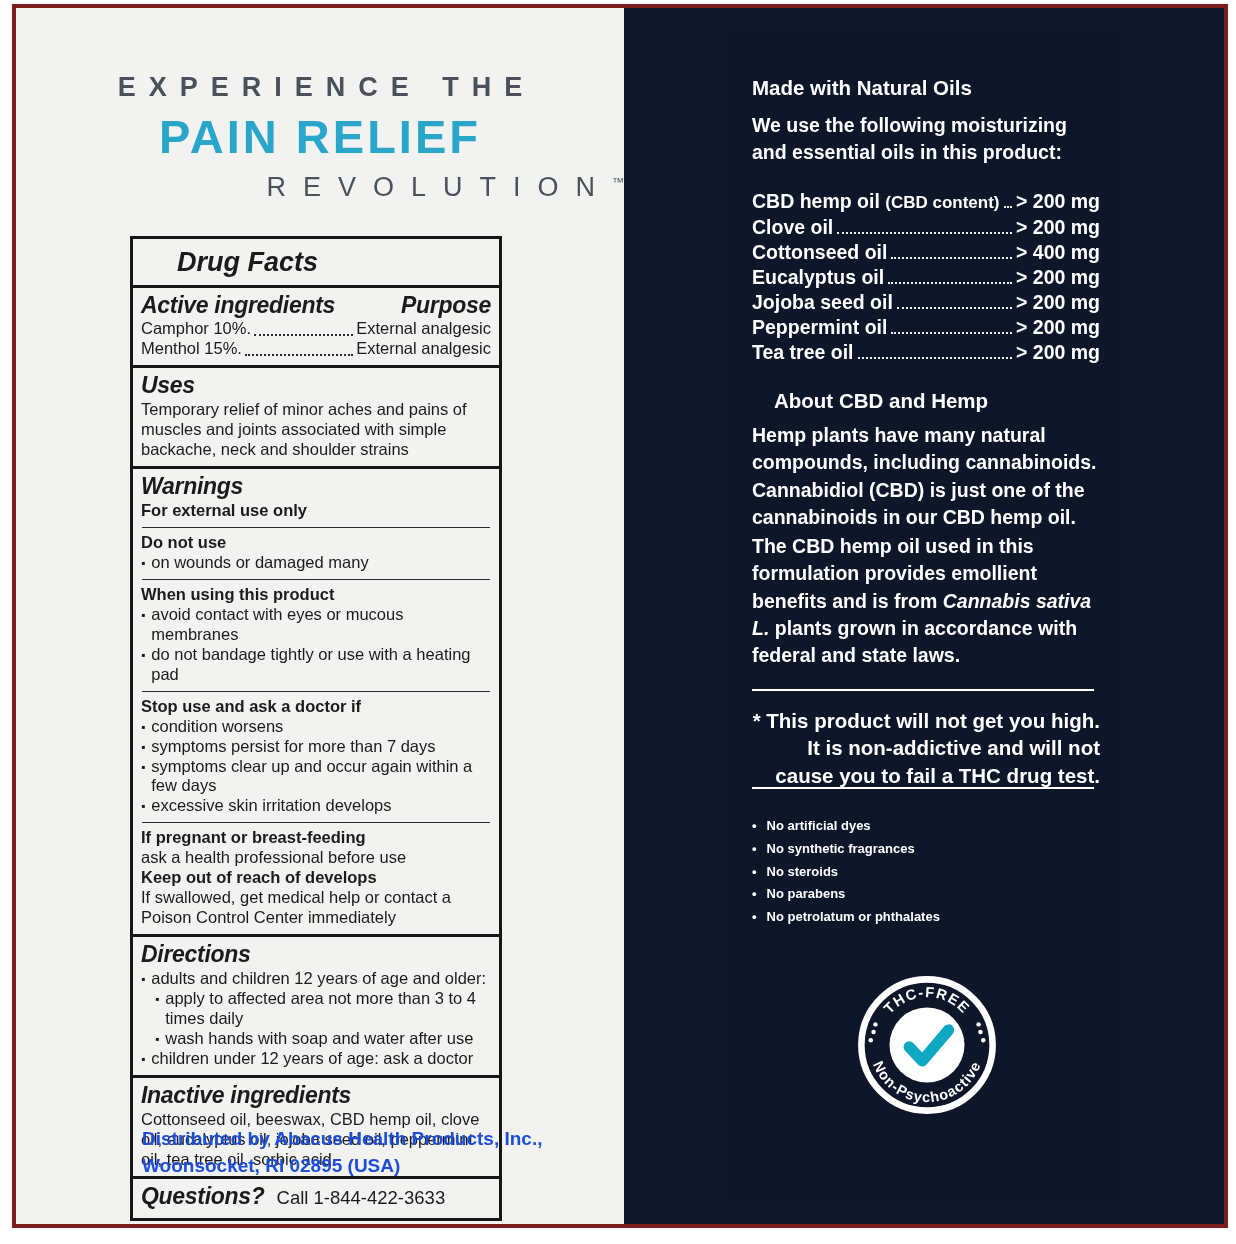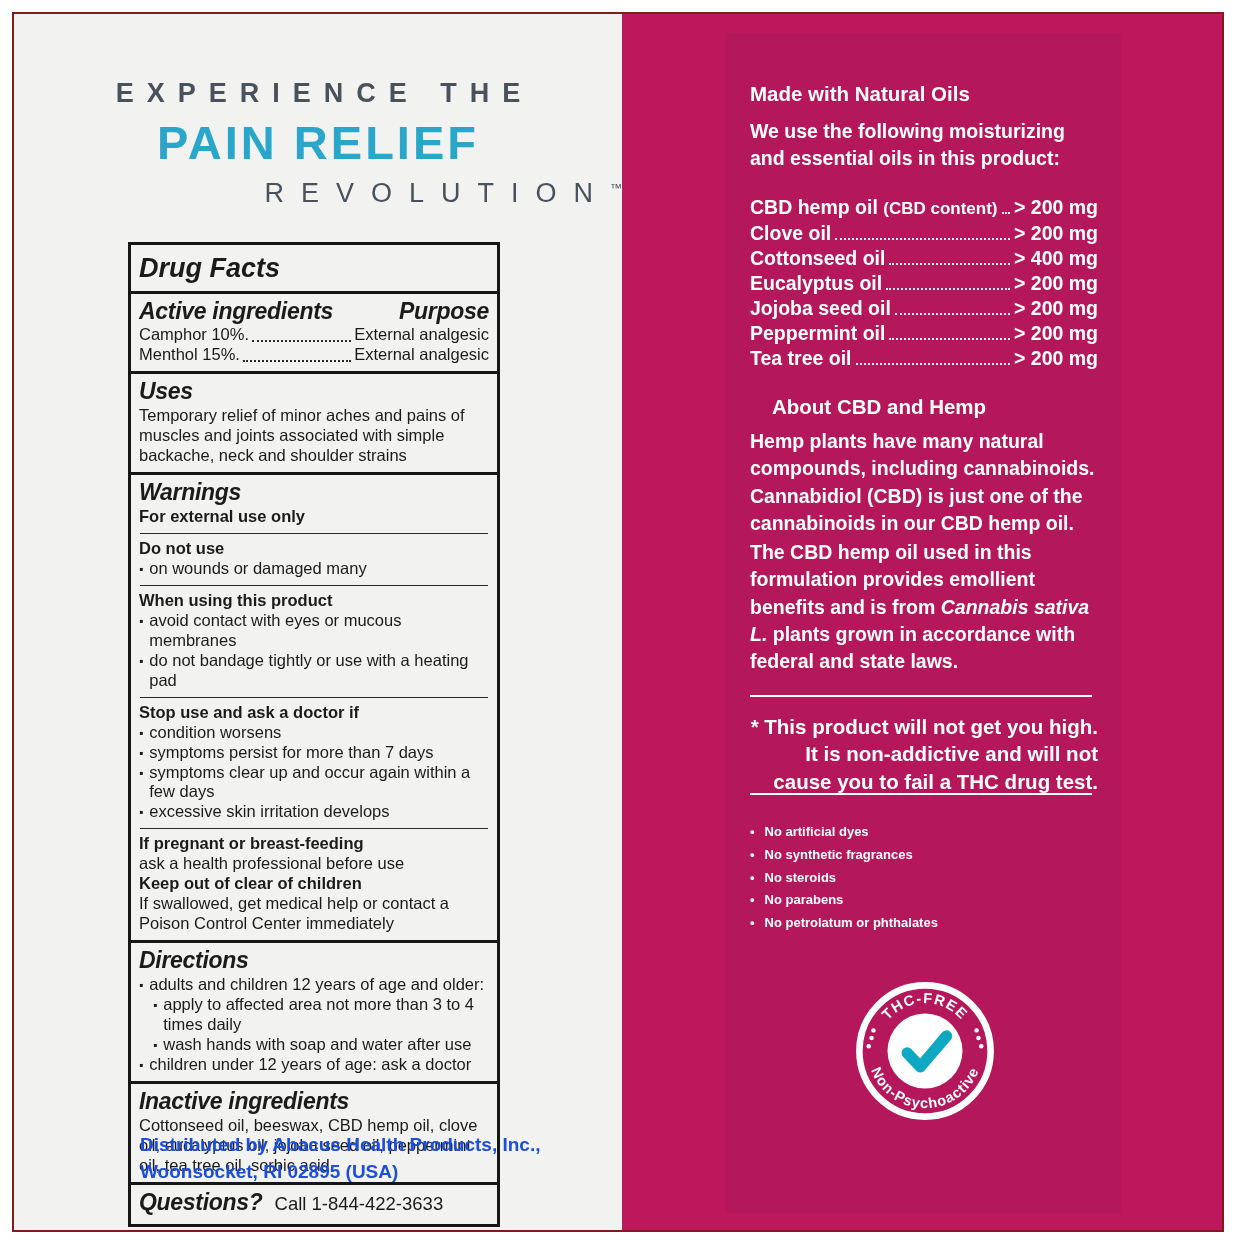--- a/index.html
+++ b/index.html
@@ -1,47 +1,47 @@
 <!DOCTYPE html>
 <html><head>
 <meta charset="utf-8">
 <style>
   html,body{margin:0;padding:0;background:#ffffff;}
   body{font-family:"Liberation Sans","DejaVu Sans",sans-serif;-webkit-font-smoothing:antialiased;}
   .stage{position:relative;width:1236px;height:1244px;background:#ffffff;overflow:hidden;}
-  .frame{position:absolute;left:12px;top:12px;width:1208px;height:1216px;border:2px solid #7f1d1d;background:#f2f2f0;}
+  .frame{position:absolute;left:12px;top:4px;width:1208px;height:1216px;border:4px solid #7f1d1d;background:#f2f2f0;}
 
   
   .brand{position:absolute;left:0;top:64px;width:608px;text-align:center;color:#49525c;}
   .brand-line1{font-size:27px;font-weight:600;letter-spacing:13px;text-indent:13px;}
   .brand-line2{font-size:47px;font-weight:800;letter-spacing:3px;color:#2aa6cb;margin-top:6px;}
   .brand-line3{font-size:27px;font-weight:500;letter-spacing:17px;text-indent:17px;margin-top:8px;text-align:right;}
   .tm{font-size:12px;vertical-align:super;letter-spacing:0;}
 
   .drug-facts{position:absolute;left:114px;top:228px;width:372px;border:3px solid #161616;
               box-sizing:border-box;color:#1b1b1b;font-size:16.5px;line-height:1.21;}
   .df-sec{padding:4px 8px 6px 8px;}
   .df-sec.thick{border-top:3px solid #161616;}
-  .df-title{font-style:italic;font-weight:800;font-size:27px;padding:7px 8px 6px 8px;}
+  .df-title{font-style:italic;font-weight:800;font-size:27px;padding:7px 8px 6px 8px;margin-left:36px;}
   .df-head{font-style:italic;font-weight:800;font-size:23px;letter-spacing:-0.3px;}
   .df-flexhead{display:flex;justify-content:space-between;align-items:flex-end;}
   .df-row{display:flex;align-items:flex-end;white-space:nowrap;}
   .df-row .leader{flex:1;border-bottom:2px dotted #2a2a2a;margin:0 3px 3px 3px;min-width:10px;}
   .df-bold{font-weight:700;}
   .thinline{border:0;border-top:1.5px solid #2a2a2a;margin:6px 1px 5px 1px;}
   .bullet{display:flex;}
   .bullet::before{content:"▪";font-size:12px;line-height:20px;margin-right:6px;}
   .bullet.sub{margin-left:14px;}
   .q-row{display:flex;align-items:baseline;gap:12px;padding:4px 8px 8px 8px;}
   .q-phone{font-size:18.5px;}
 
   .distributor{position:absolute;left:126px;top:1118px;color:#1d4ed8;font-size:19px;font-weight:700;line-height:1.4;}
 
   
-  .teal-panel{position:absolute;left:608px;top:0;width:600px;height:1216px;background:#be185d;color:#ffffff;}
+  .teal-panel{position:absolute;left:608px;top:0;width:600px;height:1216px;background:#0f172a;color:#ffffff;}
   .teal-inner{position:absolute;left:104px;top:19px;width:395px;height:1180px;background:rgba(0,40,55,0.05);}
   .tp-block{position:absolute;left:128px;width:348px;}
   .tp-h{font-weight:800;font-size:20.5px;}
   .tp-p{font-weight:600;font-size:19.5px;line-height:1.4;}
   .oil-row{display:flex;align-items:baseline;white-space:nowrap;font-weight:700;font-size:19.5px;line-height:25px;}
   .oil-row .leader{flex:1;border-bottom:2.5px dotted rgba(255,255,255,0.95);margin:0 4px 4px 4px;min-width:8px;}
   .oil-note{font-weight:600;font-size:17px;}
   .tp-hr{position:absolute;left:128px;width:342px;height:0;border-top:2px solid #ffffff;}
   .tp-disclaimer{font-weight:800;font-size:20.5px;line-height:1.33;}
   .no-row{display:flex;font-weight:700;font-size:13px;line-height:22.8px;}
@@ -112,21 +112,21 @@
           </div>
         <div class="bullet">
             <span>symptoms clear up and occur again within a few days</span>
           </div>
         <div class="bullet">
             <span>excessive skin irritation develops</span>
           </div>
         <hr class="thinline">
         <div class="df-bold">If pregnant or breast-feeding</div>
         <div>ask a health professional before use</div>
-        <div class="df-bold">Keep out of clear of children</div>
+        <div class="df-bold">Keep out of reach of develops</div>
         <div>If swallowed, get medical help or contact a Poison Control Center immediately</div>
       </div>
 
       <div class="df-sec thick">
         <div class="df-head">Directions</div>
         <div class="bullet">
             <span>adults and children 12 years of age and older:</span>
           </div>
         <div class="bullet sub">
             <span>apply to affected area not more than 3 to 4 times daily</span>

